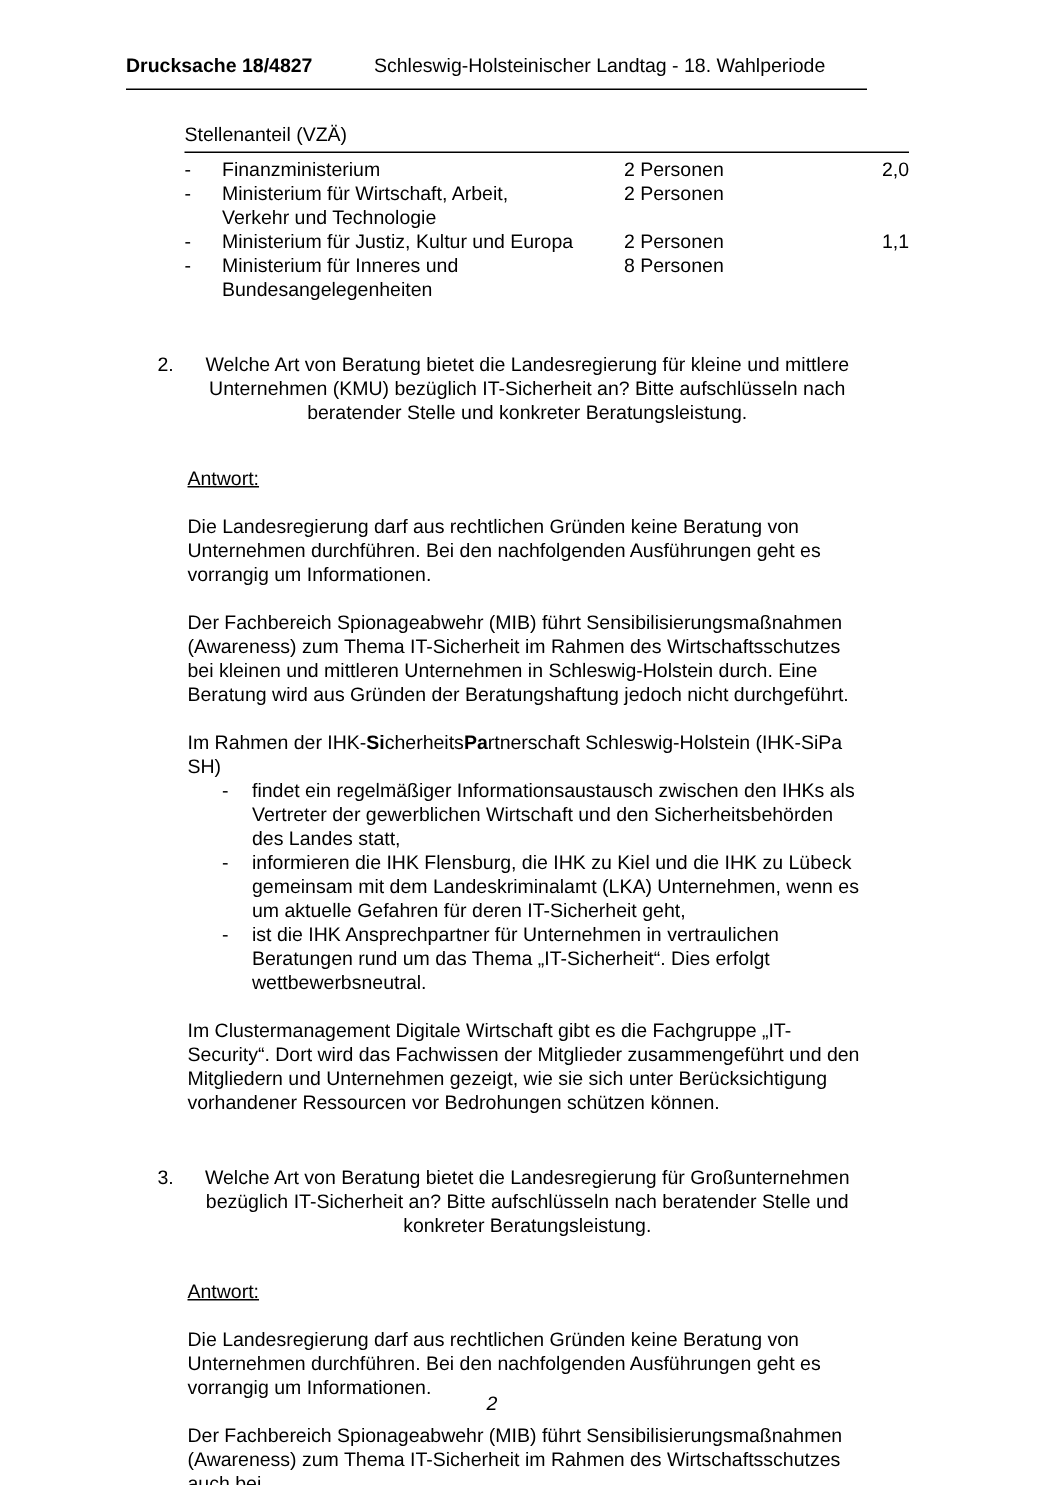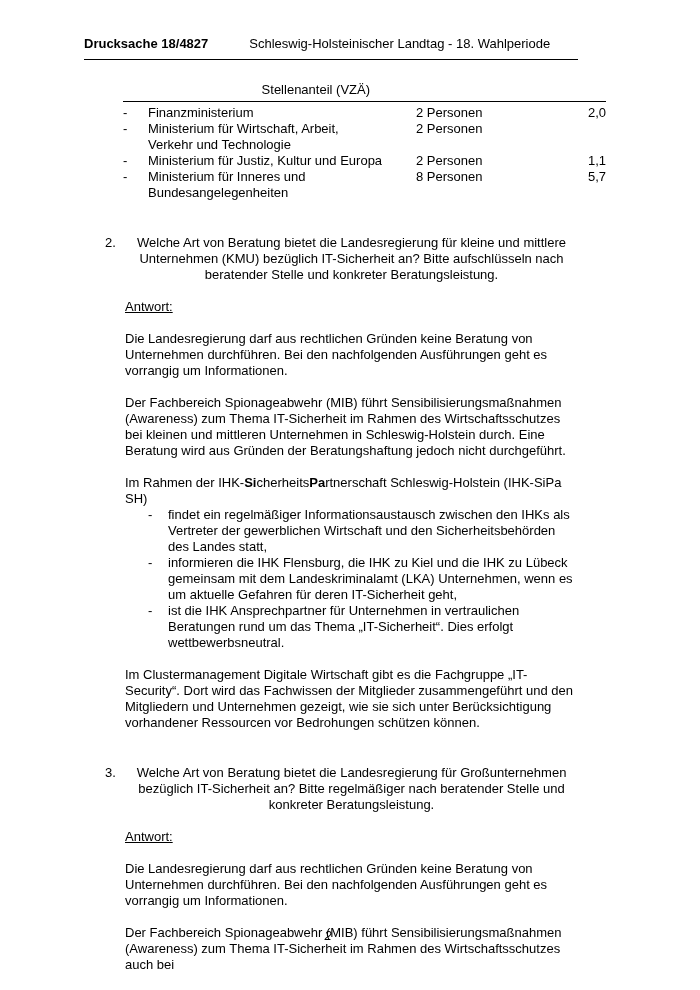--- a/index.html
+++ b/index.html
@@ -28,34 +28,34 @@
   .doc-title { margin-left: 41px; white-space: nowrap; }
 
   
   .min-table { margin: 22px 0 0 39px; width: 483px; }
   .t-head {
     display: grid;
     grid-template-columns: 247px 129px 107px;
     border-bottom: 1.3px solid #000;
     padding-bottom: 3px;
   }
-  .h-anteil { text-align: right; }
+  .h-anteil { text-align: left; }
   .t-rows { padding-top: 3px; }
   .t-row { display: grid; grid-template-columns: 262px 122px 99px; }
   .t-name { display: flex; }
   .t-dash { width: 25px; flex: none; }
   .t-name-text { flex: 1; }
   .t-personen { padding-left: 31px; }
   .t-anteil { text-align: right; }
 
   
   .question { display: flex; margin: 34px 0 0 21px; }
   .q-number { width: 20px; flex: none; }
   .q-text { flex: 1; text-align: center; }
-  .answer { margin-left: 41px; margin-top: 16px; }
+  .answer { margin-left: 41px; margin-top: 28px; }
   .answer-label { text-decoration: underline; }
   .answer p { margin: 16px 0 0 0; }
   .intro-line { margin: 16px 0 0 0; }
   .bullet { display: flex; }
   .b-dash { margin-left: 23px; width: 20px; flex: none; }
   .b-text { flex: 1; }
 
   
   .page-number {
     position: absolute;
@@ -103,21 +103,20 @@
           </div>
           <span class="t-personen">2 Personen</span>
           <span class="t-anteil">1,1</span>
         </div>
         <div class="t-row">
           <div class="t-name">
             <span class="t-dash">-</span>
             <span class="t-name-text">Ministerium für Inneres und Bundesangelegenheiten</span>
           </div>
           <span class="t-personen">8 Personen</span>
-          <span class="t-anteil">5,7</span>
         </div>
       </div>
     </div>
 
     <div class="question">
       <span class="q-number">2.</span>
       <div class="q-text">Welche Art von Beratung bietet die Landesregierung für kleine und mittlere Unternehmen (KMU) bezüglich IT-Sicherheit an? Bitte aufschlüsseln nach beratender Stelle und konkreter Beratungsleistung.</div>
     </div>
     <div class="answer">
       <div class="answer-label">Antwort:</div>
@@ -136,21 +135,21 @@
         <div class="bullet">
           <span class="b-dash">-</span>
           <div class="b-text">ist die IHK Ansprechpartner für Unternehmen in vertraulichen Beratungen rund um das Thema „IT-Sicherheit“. Dies erfolgt wettbewerbsneutral.</div>
         </div>
       </div>
       <p>Im Clustermanagement Digitale Wirtschaft gibt es die Fachgruppe „IT-Security“. Dort wird das Fachwissen der Mitglieder zusammengeführt und den Mitgliedern und Unternehmen gezeigt, wie sie sich unter Berücksichtigung vorhandener Ressourcen vor Bedrohungen schützen können.</p>
     </div>
 
     <div class="question">
       <span class="q-number">3.</span>
-      <div class="q-text">Welche Art von Beratung bietet die Landesregierung für Großunternehmen bezüglich IT-Sicherheit an? Bitte regelmäßiger nach beratender Stelle und konkreter Beratungsleistung.</div>
+      <div class="q-text">Welche Art von Beratung bietet die Landesregierung für Großunternehmen bezüglich IT-Sicherheit an? Bitte aufschlüsseln nach beratender Stelle und konkreter Beratungsleistung.</div>
     </div>
     <div class="answer">
       <div class="answer-label">Antwort:</div>
       <p>Die Landesregierung darf aus rechtlichen Gründen keine Beratung von Unternehmen durchführen. Bei den nachfolgenden Ausführungen geht es vorrangig um Informationen.</p>
       <p>Der Fachbereich Spionageabwehr (MIB) führt Sensibilisierungsmaßnahmen (Awareness) zum Thema IT-Sicherheit im Rahmen des Wirtschaftsschutzes auch bei</p>
     </div>
 
   </div>
 
   <div class="page-number">2</div>

